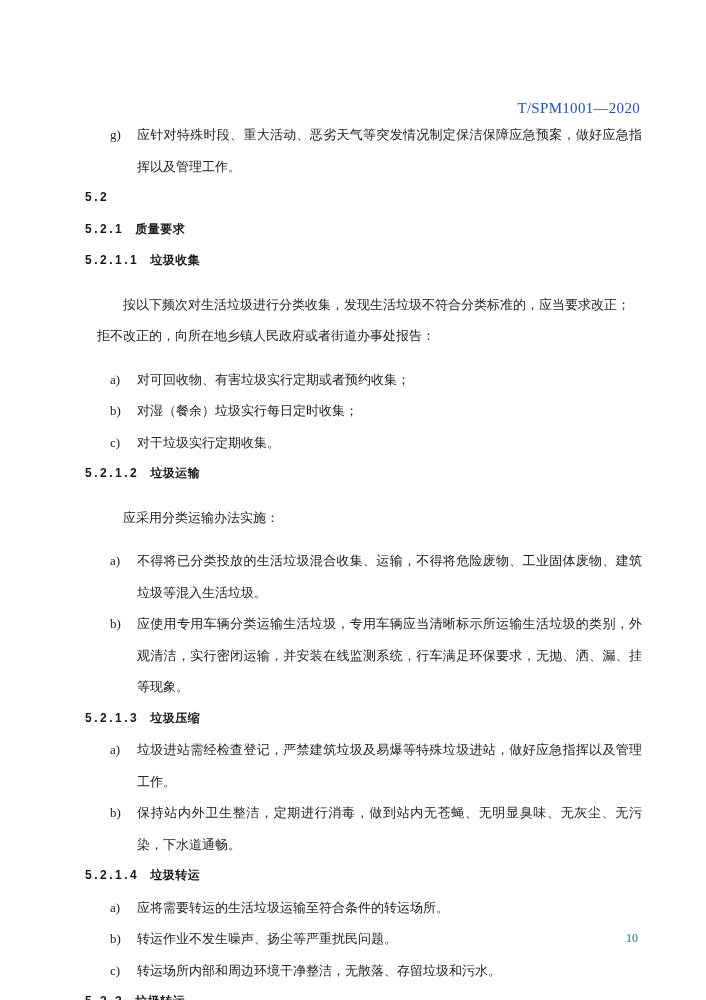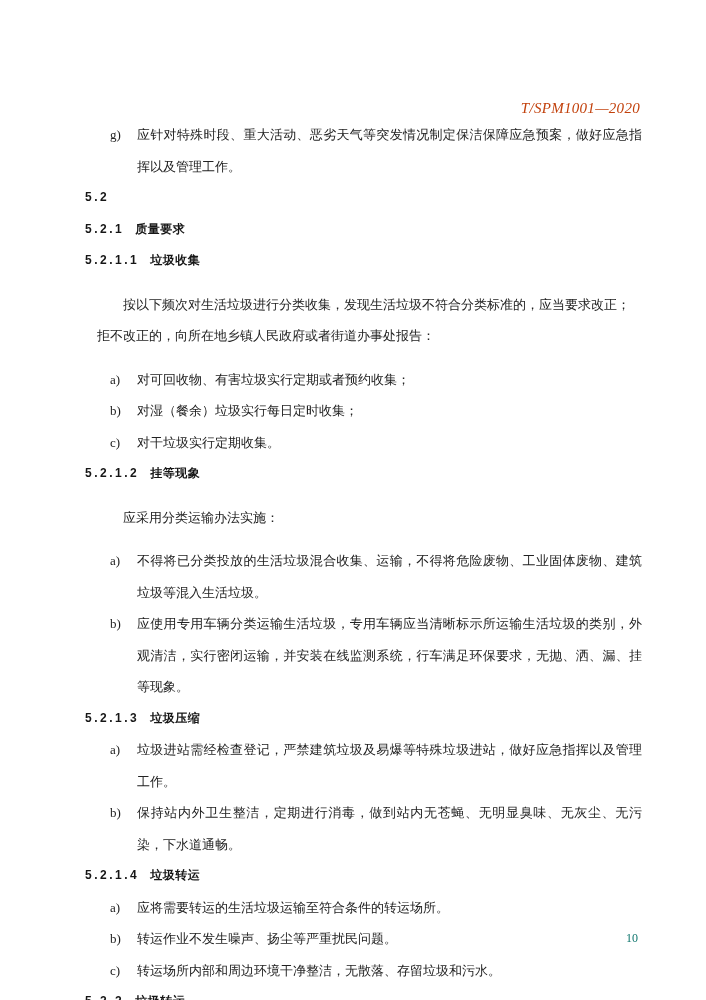--- a/index.html
+++ b/index.html
@@ -14,22 +14,21 @@
     font-family: "Liberation Serif", "DejaVu Serif", serif;
     color: #222222;
     overflow: hidden;
   }
   .doc-code {
     position: absolute;
     top: 100px;
     right: 66px;
     font-size: 15px;
     letter-spacing: 0.3px;
-    color: #c2410c;
-    font-style: italic;
+    color: #1d4ed8;
   }
   .main {
     position: absolute;
     left: 85px;
     top: 119px;
     width: 557px;
     font-size: 13px;
     line-height: 31.5px;
   }
   .para {
@@ -109,21 +108,21 @@
       <span class="marker">b)</span>
       <span class="li-text">对湿（餐余）垃圾实行每日定时收集；</span>
     </div>
     <div class="list-item">
       <span class="marker">c)</span>
       <span class="li-text">对干垃圾实行定期收集。</span>
     </div>
 
     <div class="heading">
       <span class="h-num">5.2.1.2</span>
-      <span class="h-title">挂等现象</span>
+      <span class="h-title">垃圾运输</span>
     </div>
 
     <p class="para">应采用分类运输办法实施：</p>
 
     <div class="list-item">
       <span class="marker">a)</span>
       <span class="li-text">不得将已分类投放的生活垃圾混合收集、运输，不得将危险废物、工业固体废物、建筑垃圾等混入生活垃圾。</span>
     </div>
     <div class="list-item">
       <span class="marker">b)</span>

